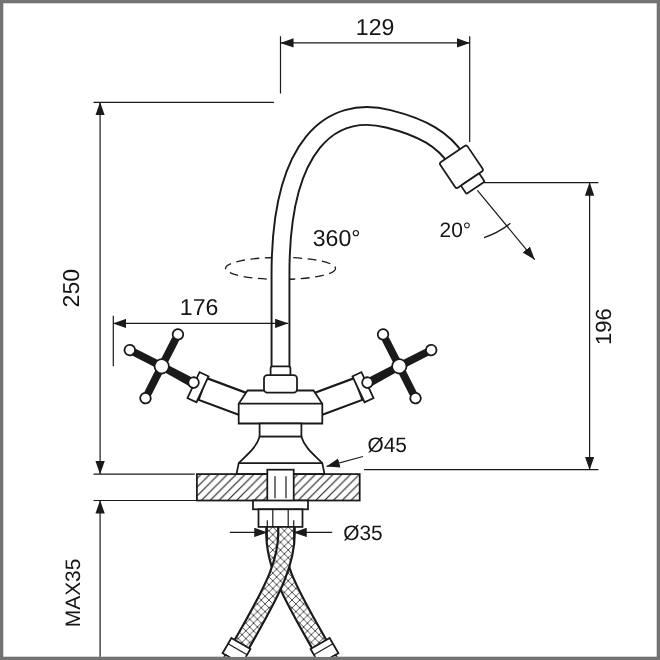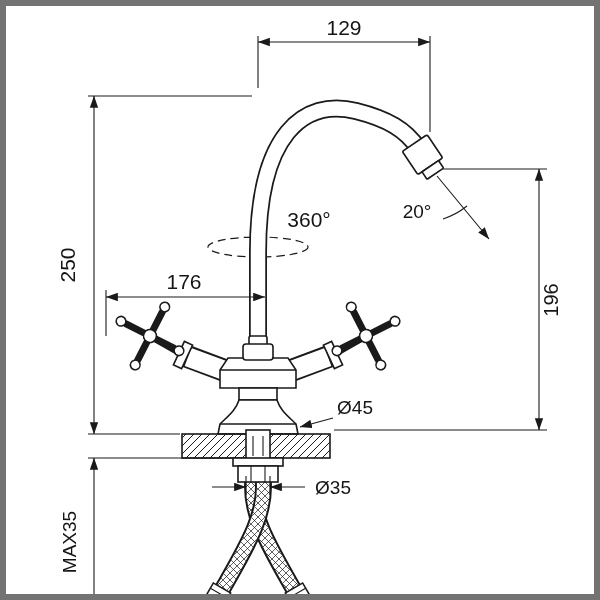--- a/index.html
+++ b/index.html
@@ -1,18 +1,18 @@
 <!DOCTYPE html>
 <html><head>
 <meta charset="utf-8">
 <style>
   html,body{margin:0;padding:0;background:#f4f4f4;}
   .canvas{
     width:600px;height:600px;background:#ffffff;
-    border:6px solid #737373;box-sizing:border-box;
+    border:3px solid #737373;box-sizing:border-box;
     position:relative;overflow:hidden;
     font-family:"Liberation Sans", sans-serif;
   }
   svg{display:block;}
   text{
     fill:#151515;
     font-family:"Liberation Sans", sans-serif;
   }
   .dim-t{font-size:21px;}
   .dim-s{font-size:19px;}

